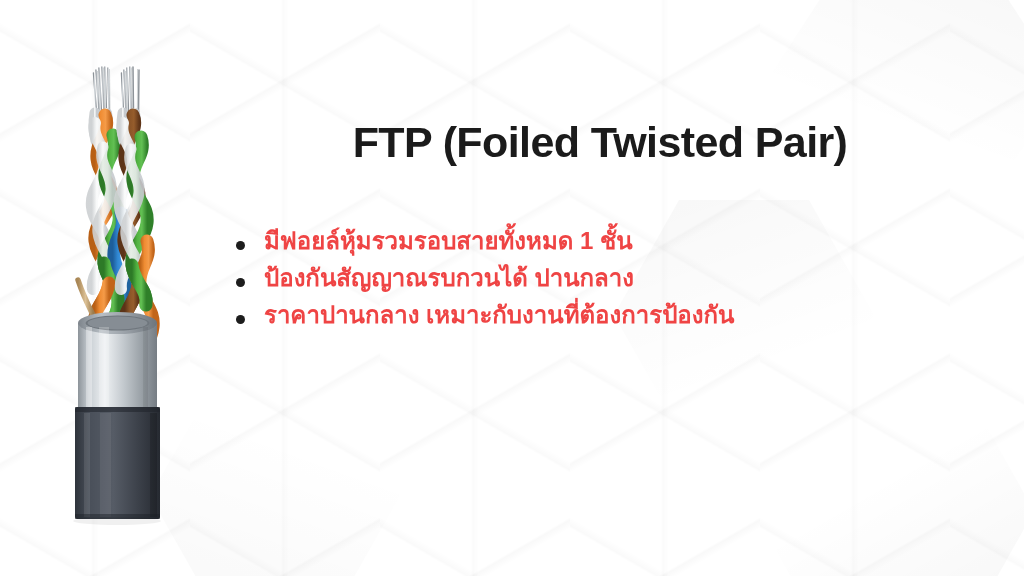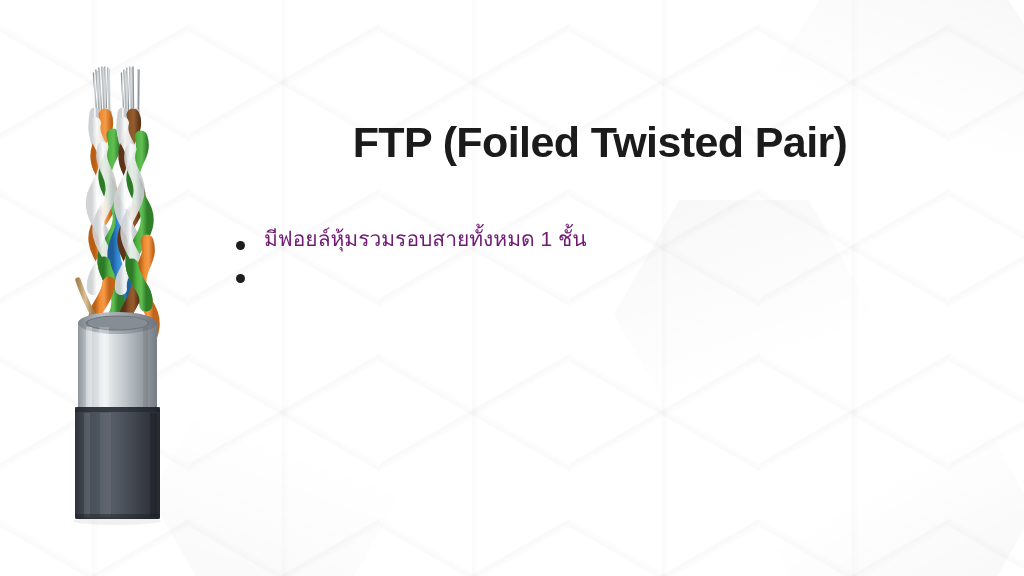--- a/index.html
+++ b/index.html
@@ -86,24 +86,24 @@
   .bullet-dot {
     flex:0 0 auto;
     width:9px; height:9px;
     border-radius:50%;
     background:#1d1d1d;
     margin-top:17px;
     margin-right:19px;
   }
   .bullet-text {
     flex:1 1 auto;
-    font-size:21px;
+    font-size:24px;
     line-height:1.42;
-    color:#701a75;
-    font-weight:400;
+    color:#ef4444;
+    font-weight:700;
   }
   .bullet-text .line2 { display:block; }
 </style>
 </head>
 <body>
 
 <div id="slide">
 
   <div class="bg-hex"></div>
   <div class="bg-soft-1"></div>
@@ -290,22 +290,27 @@
 
   <div id="title">FTP (Foiled Twisted Pair)</div>
 
   <div id="bullets">
 
     <div class="bullet-row">
       <span class="bullet-dot"></span>
       <span class="bullet-text">มีฟอยล์หุ้มรวมรอบสายทั้งหมด 1 ชั้น</span>
     </div>
 
+    <div class="bullet-row">
+      <span class="bullet-dot"></span>
+      <span class="bullet-text">ป้องกันสัญญาณรบกวนได้ ปานกลาง</span>
+    </div>
 
     <div class="bullet-row">
       <span class="bullet-dot"></span>
       <span class="bullet-text">
+        <span>ราคาปานกลาง เหมาะกับงานที่ต้องการป้องกัน</span>
       </span>
     </div>
 
   </div>
 
 </div>
 
 </body></html>

